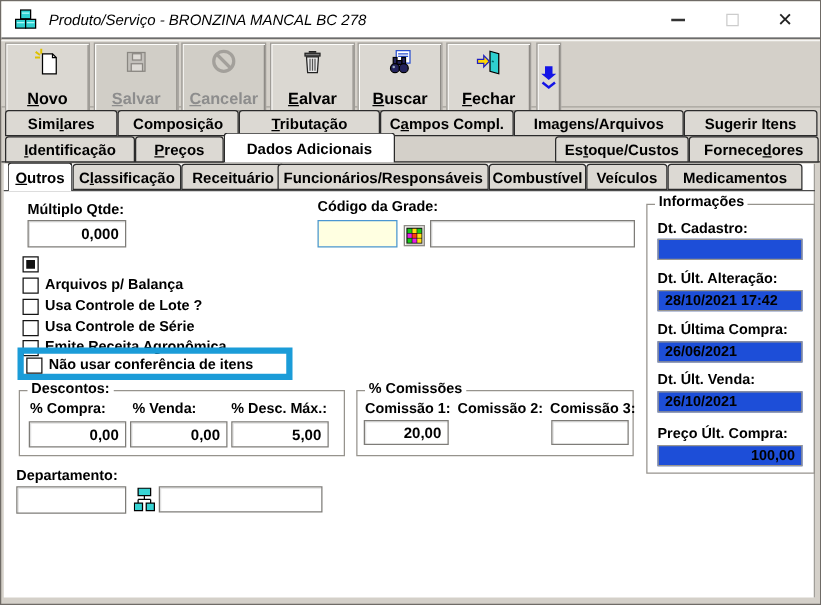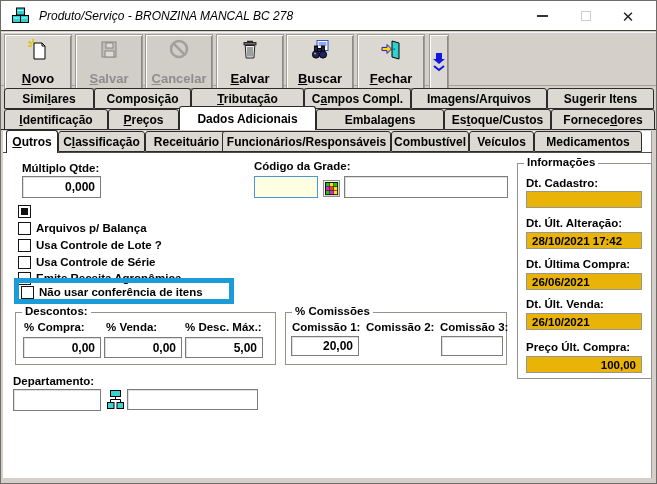--- a/index.html
+++ b/index.html
@@ -38,21 +38,21 @@
   .hline{position:absolute;background:#2b2b2b;height:1px;}
   
   .panel{position:absolute;left:2px;top:130px;width:649px;height:347px;background:#fff;
     border-right:1px solid #a19e99;}
   .lbl{position:absolute;font-size:11.5px;font-weight:bold;color:#000;white-space:nowrap;}
   .inp{position:absolute;background:#fff;border:1px solid #7e7c78;
     box-shadow:inset 1px 1px 0 rgba(0,0,0,.12);
     font-size:12px;font-weight:bold;color:#000;display:flex;align-items:center;padding:0 5px;overflow:hidden;}
   .inp.num{justify-content:flex-end;}
   .inp.focus{background:#ffffe1;border:1px solid #4a96d2;box-shadow:none;}
-  .inp.ro{background:#eab308;border:1px solid #99968f;box-shadow:none;font-size:11.5px;}
+  .inp.ro{background:#1d4ed8;border:1px solid #99968f;box-shadow:none;font-size:11.5px;}
   .cb{position:absolute;width:13px;height:13px;background:#fff;border:1px solid #141414;}
   .cb.filled::after{content:"";position:absolute;left:2px;top:2px;right:2px;bottom:2px;background:#111;}
   .cblbl{position:absolute;font-size:11.5px;font-weight:bold;color:#000;white-space:nowrap;}
   .group{position:absolute;border:1px solid #96938d;}
   .legend{position:absolute;top:-8px;left:6px;background:#fff;padding:0 3px;
     font-size:11.5px;font-weight:bold;color:#000;white-space:nowrap;}
   .hl-box{position:absolute;border:5px solid #1b9cd8;z-index:10;pointer-events:none;}
   .iconbtn{position:absolute;background:#d6d3cc;border:1px solid #8e8b86;
     box-shadow:inset 1px 1px 0 #f7f6f4;display:flex;align-items:center;justify-content:center;}
 </style>
@@ -172,23 +172,20 @@
 
   <div class="hline" style="left:0;top:128px;width:655px"></div>
   <div class="tab" style="left:3px;top:108px;width:104px;height:21px">
       <span><span class="ac">I</span><span>dentificação</span></span>
     </div>
   <div class="tab" style="left:107px;top:108px;width:71px;height:21px">
       <span><span class="ac">P</span><span>reços</span></span>
     </div>
   <div class="tab sel" style="left:178px;top:105px;width:137px;height:24px">
       <span><span>Dados Adicionais</span></span>
-    </div>
-  <div class="tab" style="left:315px;top:108px;width:128px;height:21px">
-      <span><span>Embalagens</span></span>
     </div>
   <div class="tab" style="left:443px;top:108px;width:107px;height:21px">
       <span><span>Es</span><span class="ac">t</span><span>oque/Custos</span></span>
     </div>
   <div class="tab" style="left:550px;top:108px;width:104px;height:21px">
       <span><span>Fornece</span><span class="ac">d</span><span>ores</span></span>
     </div>
 
   <div class="panel">
     <div class="hline" style="left:0;top:21px;width:649px;background:#4c4c4c"></div>

